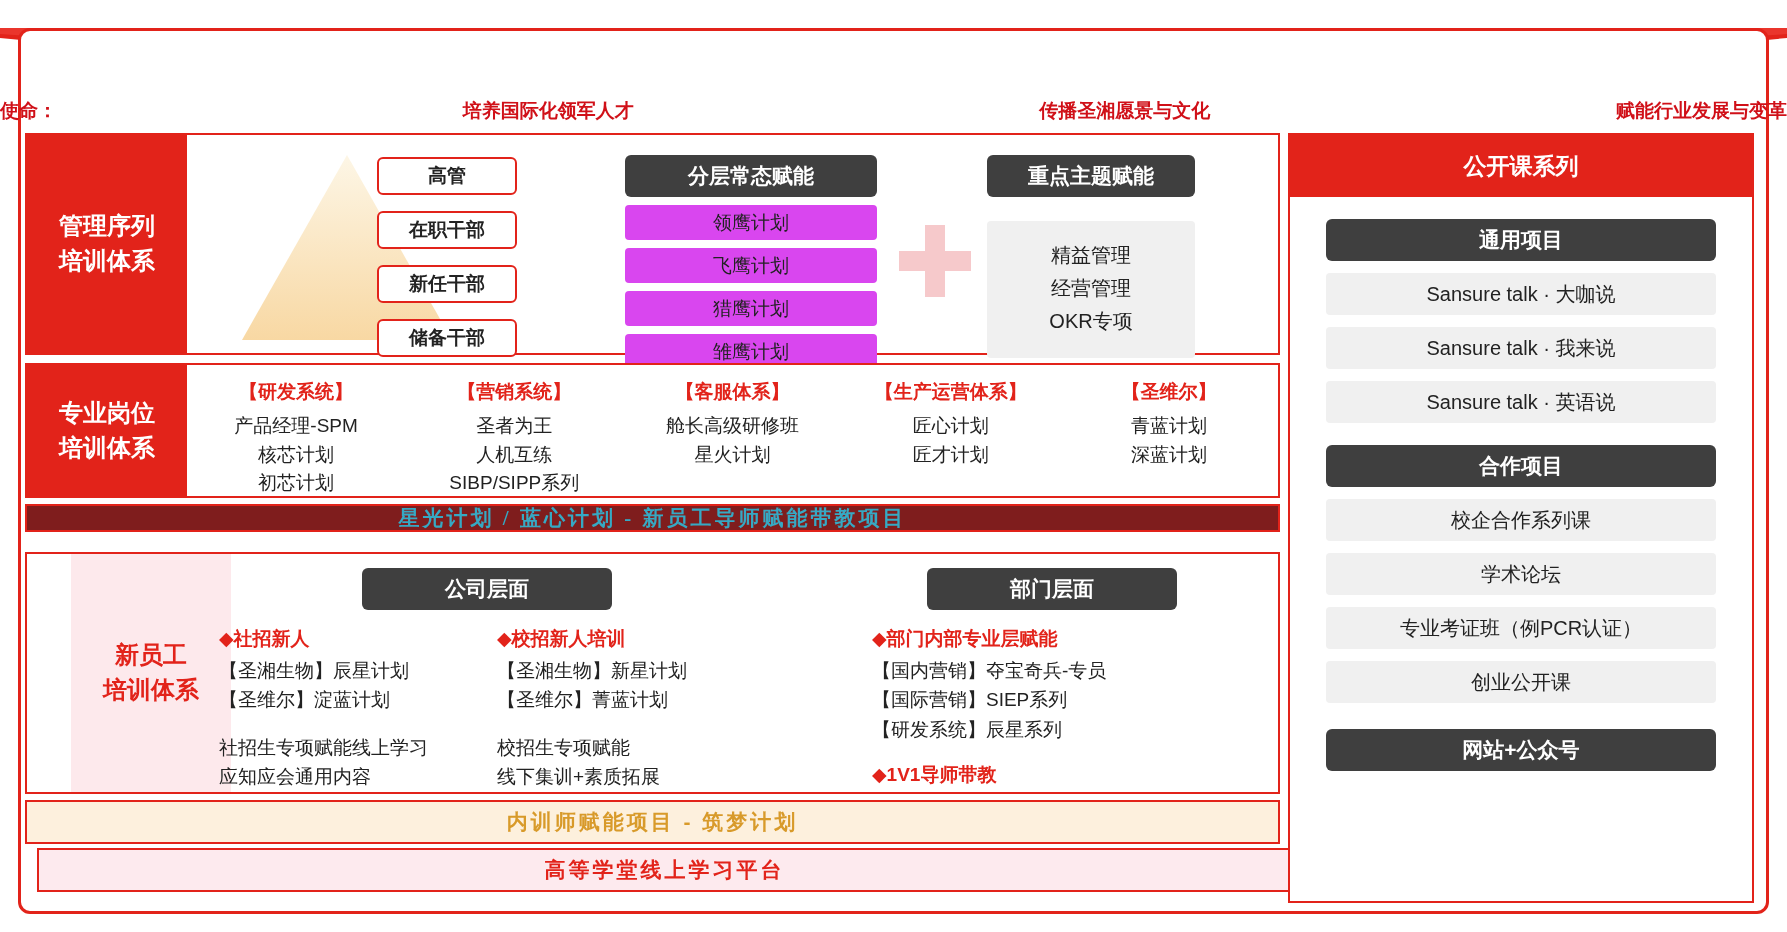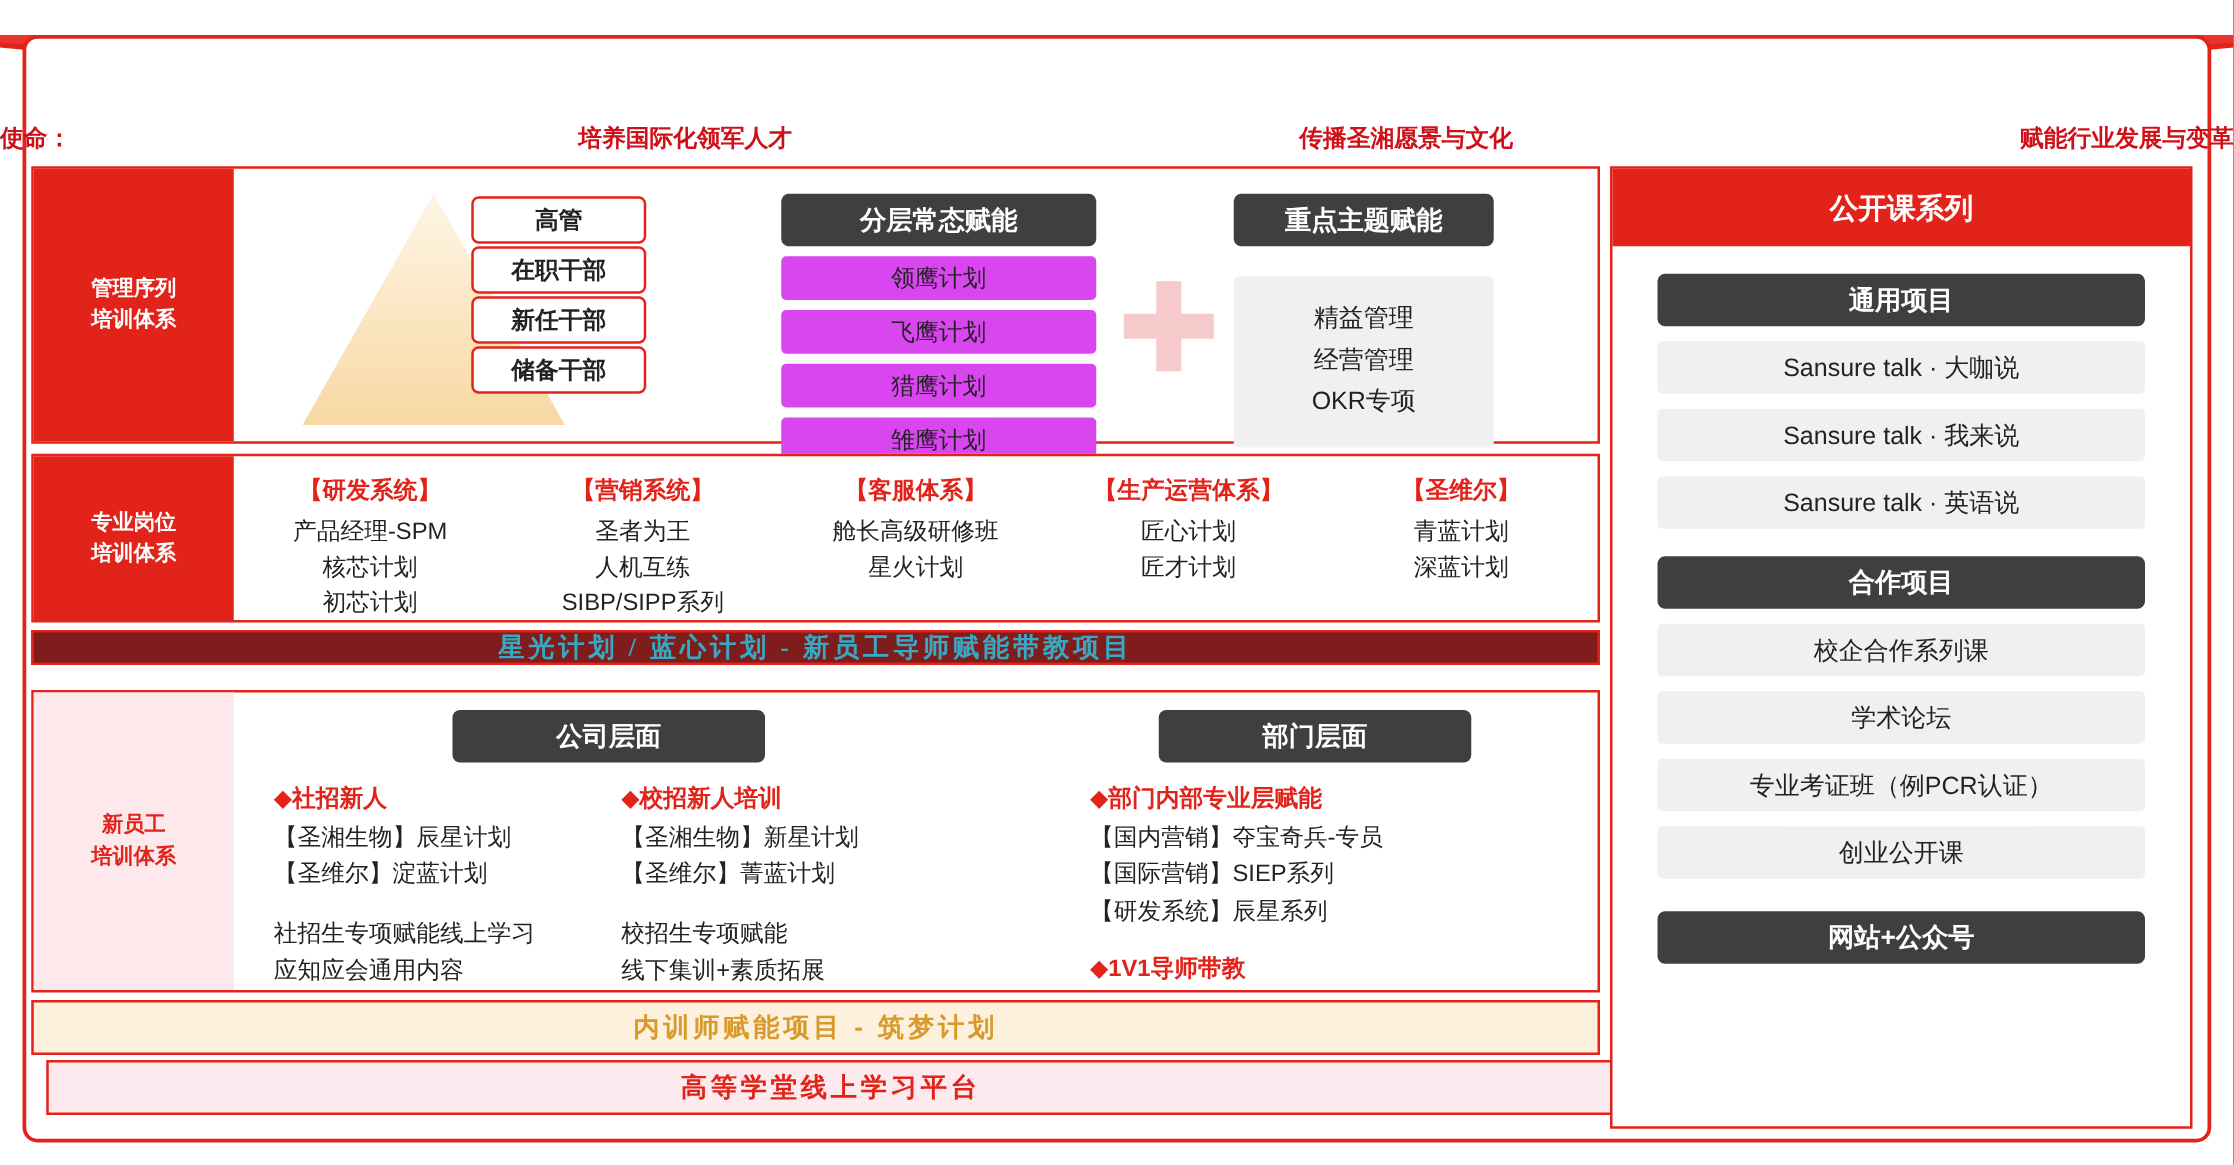--- a/index.html
+++ b/index.html
@@ -16,28 +16,28 @@
   .ribbon-title{position:absolute;left:0;top:36px;width:1787px;text-align:center;font-size:27px;font-weight:bold;color:#fff;letter-spacing:1px;}
 
   
   .mission{position:absolute;left:0;top:98px;width:1787px;display:flex;justify-content:space-between;gap:60px;font-size:19px;color:#d01018;font-weight:bold;}
   .mission .lab{color:#d01018;}
   .mission .it{color:#d01018;font-weight:bold;}
 
   
   .left{position:absolute;left:25px;top:133px;width:1255px;height:770px;}
   .row{position:relative;border:2px solid #e2231a;box-sizing:border-box;background:#fff;}
-  .rowlabel{position:absolute;left:0;top:0;bottom:0;width:160px;background:#e2231a;color:#fff;display:flex;align-items:center;justify-content:center;text-align:center;font-size:17px;font-weight:bold;line-height:1.45;}
-  .rowlabel.pink{background:#fde9ec;color:#e2231a;}
+  .rowlabel{position:absolute;left:0;top:0;bottom:0;width:160px;background:#e2231a;color:#fff;display:flex;align-items:center;justify-content:center;text-align:center;font-size:24px;font-weight:bold;line-height:1.45;}
+  .rowlabel.pink{background:#fde9ec;color:#e2231a;margin-left:44px;}
 
   
   #row1{position:absolute;left:0;top:0;width:1255px;height:222px;}
   .pyramid{position:absolute;left:215px;top:20px;width:210px;height:185px;}
   .pyr-items{position:absolute;left:350px;top:22px;width:140px;}
-  .pill{margin-bottom:2px;height:34px;border:2px solid #e2231a;border-radius:6px;background:#fff;display:flex;align-items:center;justify-content:center;font-size:19px;color:#222;font-weight:bold;}
+  .pill{margin-bottom:16px;height:34px;border:2px solid #e2231a;border-radius:6px;background:#fff;display:flex;align-items:center;justify-content:center;font-size:19px;color:#222;font-weight:bold;}
   .darkhead{height:42px;background:#3f3f3f;color:#fff;border-radius:6px;display:flex;align-items:center;justify-content:center;font-size:21px;font-weight:bold;}
   .greybar{height:35px;background:#d946ef;border-radius:4px;display:flex;align-items:center;justify-content:center;font-size:19px;color:#222;margin-top:8px;}
   .col-a{position:absolute;left:598px;top:20px;width:252px;}
   .plus{position:absolute;left:872px;top:90px;width:72px;height:72px;}
   .plus:before,.plus:after{content:"";position:absolute;background:#f6c9cb;}
   .plus:before{left:26px;top:0;width:20px;height:72px;}
   .plus:after{left:0;top:26px;width:72px;height:20px;}
   .col-b{position:absolute;left:960px;top:20px;width:208px;}
   .greybox{margin-top:24px;background:#f0f0f0;border-radius:4px;padding:18px 0 20px;text-align:center;}
   .greybox div{font-size:20px;color:#222;line-height:1.65;}

